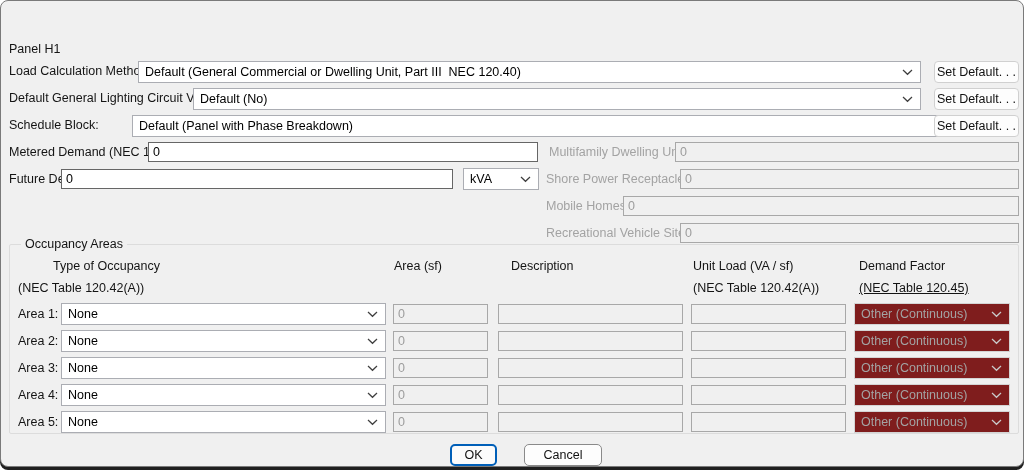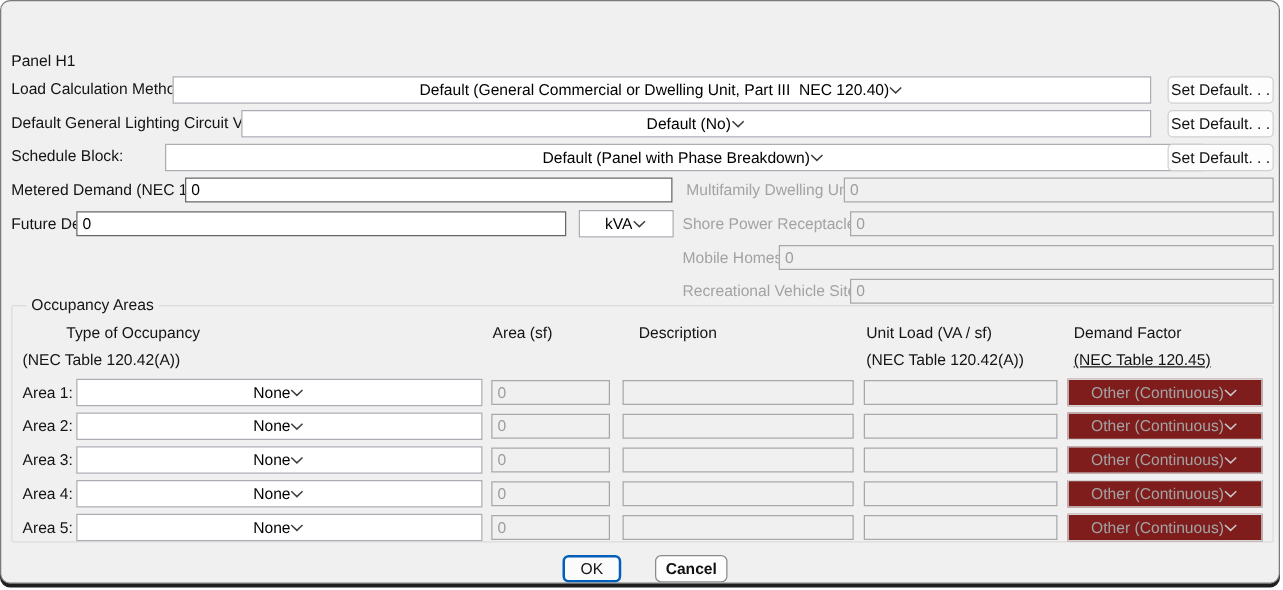--- a/index.html
+++ b/index.html
@@ -24,21 +24,21 @@
   .lbl { position:absolute; font-size:12.5px; color:#141414; white-space:nowrap; }
   .lbl.gray { color:#a3a3a3; }
   .tb {
     position:absolute; height:20px; background:#ffffff; border:1px solid #666666;
     font-family:"Liberation Sans", sans-serif; font-size:12.5px; color:#000;
     padding:0 4px;
   }
   .tb:disabled { background:#f0f0f0; border-color:#a8a8a8; color:#9d9d9d; }
   .combo {
     position:absolute; height:22px; background:#ffffff; border:1px solid #abadb3;
-    display:flex; align-items:center; justify-content:center;
+    display:flex; align-items:center; justify-content:space-between;
     font-size:12.5px; color:#000; padding:0 7px 0 6px; cursor:default;
   }
   .combo .txt { white-space:pre; overflow:hidden; }
   .combo svg path { stroke:#3f3f3f; }
   .combo.disabled { background:#7f1d1d; border-color:#d4d4d4; color:#a3a3a3; }
   .combo.disabled svg path { stroke:#c9c9c9; }
   .btn {
     position:absolute; height:22px; background:#fdfdfd; border:1px solid #d0d0d0;
     border-radius:4px; font-family:"Liberation Sans", sans-serif;
     font-size:12.5px; color:#111; text-align:center; line-height:19px; cursor:pointer;
@@ -50,23 +50,23 @@
   .legend {
     position:absolute; left:20px; top:236px; background:#f0f0f0;
     padding:0 4px; font-size:12.5px; color:#141414; white-space:nowrap;
   }
   .okbtn {
     position:absolute; left:449px; top:443px; width:47px; height:22px;
     background:#fbfbfb; border:2px solid #005fb8; border-radius:5px;
     font-family:"Liberation Sans", sans-serif; font-size:12.5px; color:#111; line-height:17px; cursor:pointer;
   }
   .cancelbtn {
-    position:absolute; left:523px; top:443px; width:58px; height:22px;
+    position:absolute; left:523px; top:443px; width:78px; height:22px;
     background:#fdfdfd; border:1px solid #8a8a8a; border-radius:5px;
-    font-family:"Liberation Sans", sans-serif; font-size:12.5px; color:#111; line-height:19px; cursor:pointer;font-weight:bold;
+    font-family:"Liberation Sans", sans-serif; font-size:12.5px; color:#111; line-height:19px; cursor:pointer;
   }
 </style>
 </head>
 <body>
 
 <div class="dialog">
 
 
   <div class="lbl" style="left:8px; top:41px;">Panel H1</div>
 

